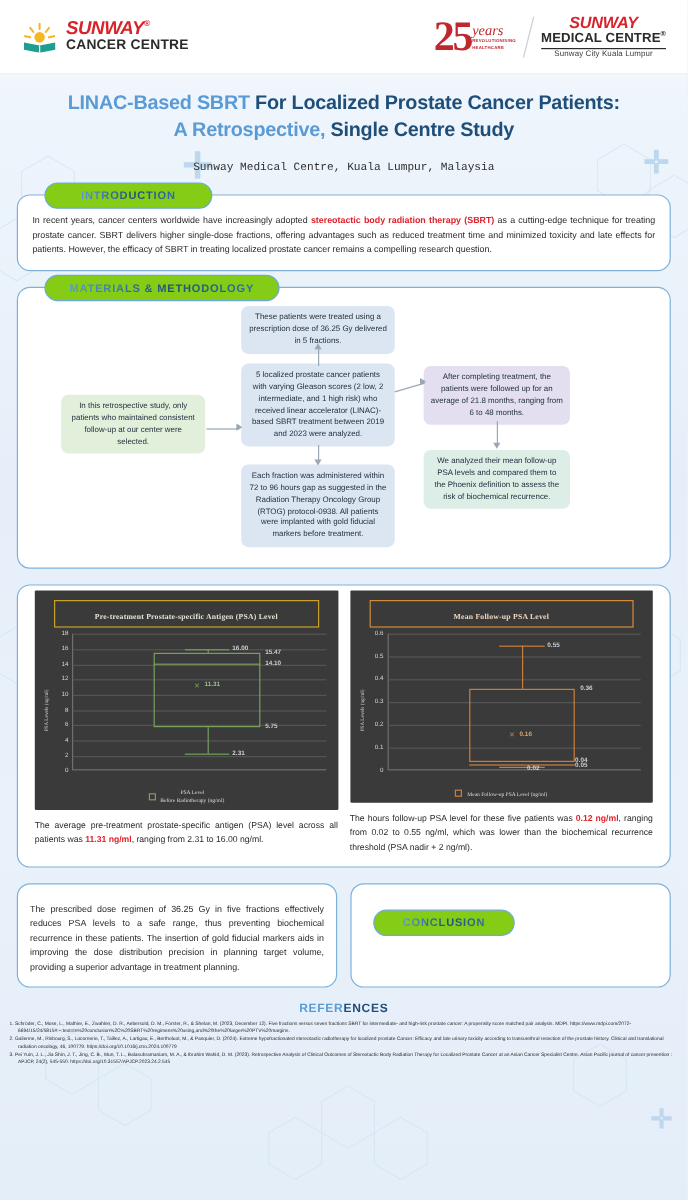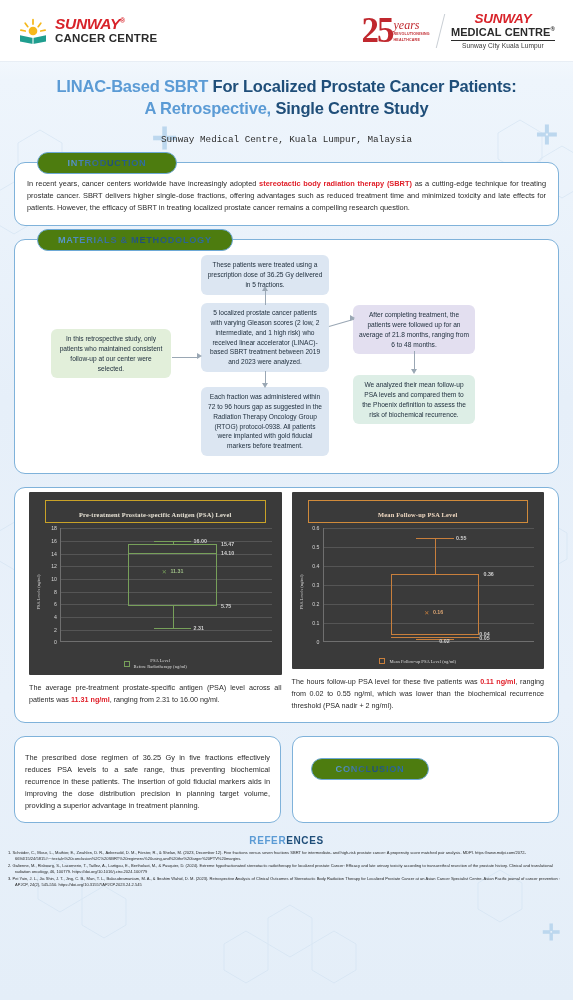--- a/index.html
+++ b/index.html
@@ -88,21 +88,21 @@
   .panel {
     position: relative; z-index: 2;
     background: #ffffff;
     border: 1.4px solid #7fb2da;
     border-radius: 11px;
     margin: 0 14px;
   }
   .panel-head {
     position: absolute; top: -11px; left: 22px;
     height: 22px; min-width: 140px;
-    background: #4d7c0f;
+    background: #84cc16;
     border: 1.4px solid #6ea9d6;
     border-radius: 11px;
     display: flex; align-items: center; justify-content: center;
     padding: 0 20px;
     z-index: 3;
   }
   .panel-head span {
     font-size: 9.2px; font-weight: 800; letter-spacing: .7px;
     background: linear-gradient(90deg,#5b9bd5 0%, #1f4e79 55%, #2f6fa8 100%);
     -webkit-background-clip: text; background-clip: text; color: transparent;
@@ -444,21 +444,21 @@
             </div>
           </div>
           <div class="legend">
             <div class="legend-sq" style="border-color:#c87f3c;"></div>
             <div class="legend-txt">
               <div>Mean Follow-up PSA Level (ng/ml)</div>
             </div>
           </div>
         </div>
         <div class="caption">
-          <span>The hours follow-up PSA level for these five patients was </span><span class="hl-red">0.11 ng/ml</span><span>, ranging from 0.02 to 0.55 ng/ml, which was lower than the biochemical recurrence threshold (PSA nadir + 2 ng/ml).</span>
+          <span>The hours follow-up PSA level for these five patients was </span><span class="hl-red">0.12 ng/ml</span><span>, ranging from 0.02 to 0.55 ng/ml, which was lower than the biochemical recurrence threshold (PSA nadir + 2 ng/ml).</span>
         </div>
       </div>
 
     </div>
   </div>
 </div>
 
 <div class="sec-gap"></div>
 <div class="two-up">
   <div class="panel">

